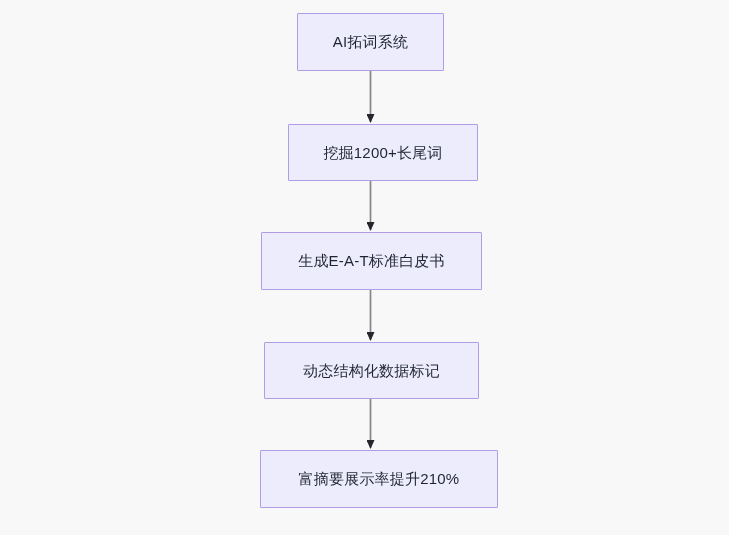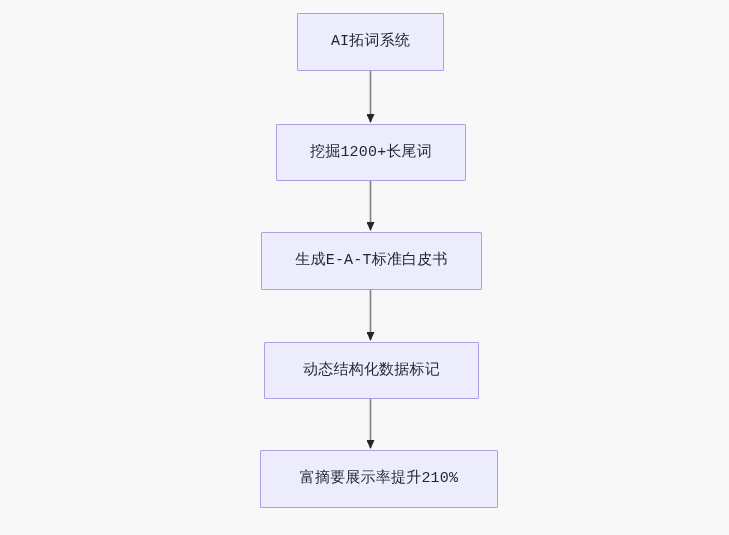--- a/index.html
+++ b/index.html
@@ -11,21 +11,20 @@
     width: 729px;
     height: 535px;
     background: #f8f8f8;
     font-family: "Liberation Sans", "DejaVu Sans", sans-serif;
     overflow: hidden;
   }
   #flowchart {
     position: relative;
     width: 729px;
     height: 452px;
-    font-family: Liberation Mono, monospace;
   }
   #edge-layer {
     position: absolute;
     left: 0;
     top: 0;
     width: 729px;
     height: 535px;
     pointer-events: none;
   }
   .node {
@@ -40,21 +39,21 @@
     z-index: 2;
   }
   .node-label {
     font-size: 15px;
     line-height: 1.2;
     color: #1f2430;
     white-space: nowrap;
     letter-spacing: 0.2px;
   }
   #node-0 { left: 297px; top: 13px;  width: 147px; height: 58px; }
-  #node-1 { left: 276px; top: 124px; width: 190px; height: 57px; }
+  #node-1 { left: 288px; top: 124px; width: 190px; height: 57px; }
   #node-2 { left: 261px; top: 232px; width: 221px; height: 58px; }
   #node-3 { left: 264px; top: 342px; width: 215px; height: 57px; }
   #node-4 { left: 260px; top: 450px; width: 238px; height: 58px; }
 </style>
 </head>
 <body>
 
 <div id="flowchart">
 
   <svg id="edge-layer" width="729" height="535" viewBox="0 0 729 535" aria-hidden="true">

